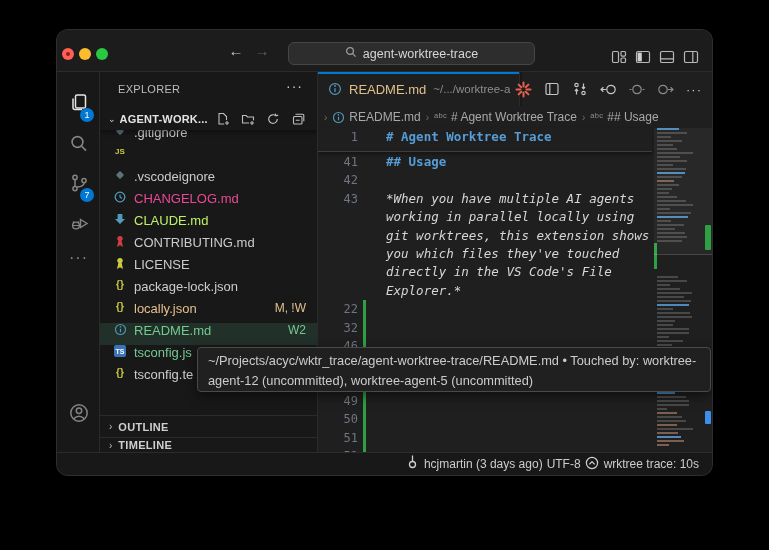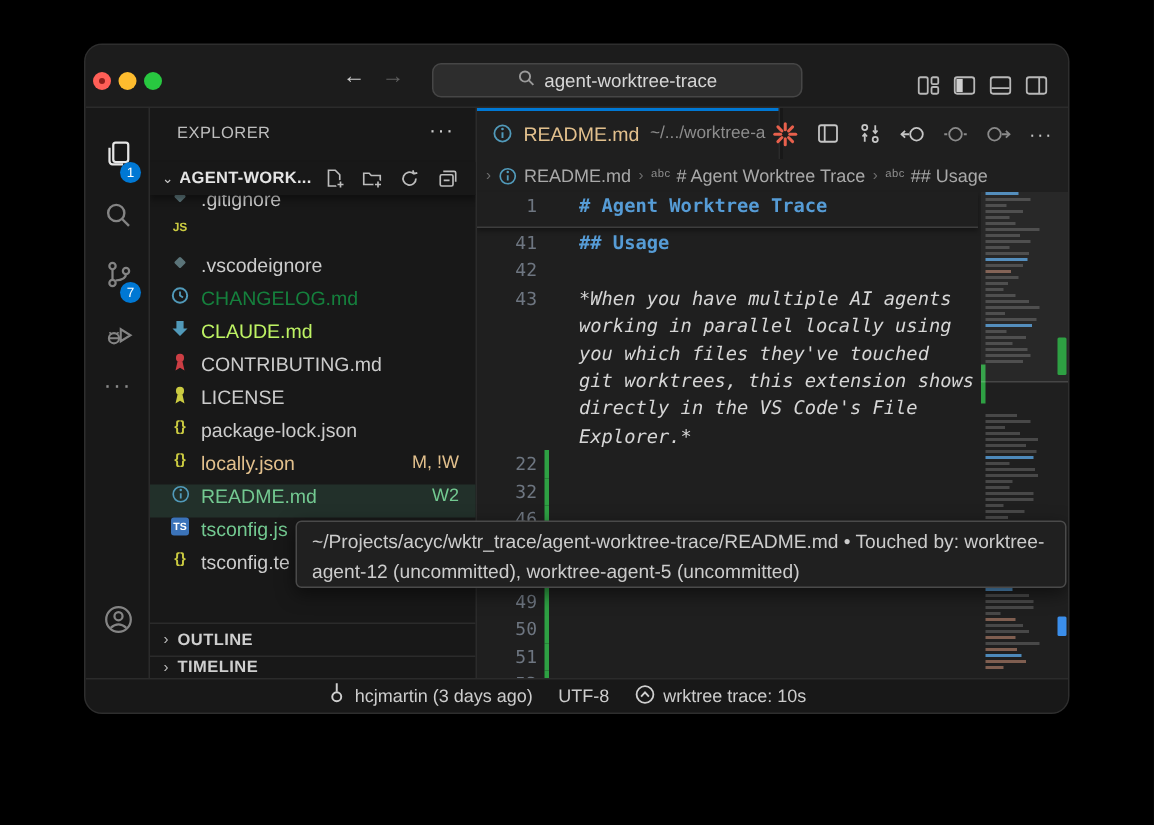--- a/index.html
+++ b/index.html
@@ -74,21 +74,21 @@
 
   
   .minimap{position:absolute;left:336px;top:56px;width:46px;height:324px;overflow:hidden;}
   .mm-changebar{position:absolute;left:336px;top:171px;width:3px;height:26px;background:#2ea043;}
   .mm-slider{position:absolute;left:336px;top:56px;width:58px;height:127px;background:rgba(255,255,255,.045);border-bottom:1px solid rgba(255,255,255,.14);}
   .ruler-mark{position:absolute;width:6px;border-radius:1px;}
   .rm-green{left:387px;top:153px;height:25px;background:#2ea043;}
   .rm-blue{left:387px;top:339px;height:13px;background:#3b8eea;}
 
   
-  .statusbar{position:absolute;left:0;top:422px;width:655px;height:23px;background:#181818;border-top:1px solid #2b2b2b;display:flex;align-items:center;justify-content:center;gap:17px;padding-right:13px;color:#cccccc;font-size:12px;}
+  .statusbar{position:absolute;left:0;top:422px;width:655px;height:23px;background:#181818;border-top:1px solid #2b2b2b;display:flex;align-items:center;justify-content:flex-end;gap:4px;padding-right:13px;color:#cccccc;font-size:12px;}
   .sb-item{display:flex;align-items:center;gap:5px;white-space:nowrap;}
 
   
   .tooltip{position:absolute;left:140px;top:317px;width:514px;height:45px;background:#202020;border:1px solid #4a4a4a;border-radius:4px;box-shadow:0 4px 12px rgba(0,0,0,.5);padding:3px 10px;color:#cccccc;font-size:12.8px;line-height:19.5px;z-index:50;overflow:hidden;}
 </style>
 </head>
 <body>
 
 <div class="stage">
   <div class="window">
@@ -247,21 +247,21 @@
             </span>
             <span class="fname" style="color:#cccccc">.vscodeignore</span>
           </div>
           <div class="frow">
             <span class="ficon">
               <svg width="12" height="12" viewBox="0 0 12 12">
                 <circle cx="6" cy="6" r="4.8" fill="none" stroke="#519aba" stroke-width="1.3"></circle>
                 <path d="M6 3.4 V6 L8 7.4" fill="none" stroke="#519aba" stroke-width="1.2"></path>
               </svg>
             </span>
-            <span class="fname" style="color:#15803d">CHANGELOG.md</span>
+            <span class="fname" style="color:#ec4899">CHANGELOG.md</span>
           </div>
           <div class="frow">
             <span class="ficon">
               <svg width="12" height="12" viewBox="0 0 12 12">
                 <path d="M3.6 1 h4.8 v5 H11 L6 11 L1 6 h2.6 Z" fill="#519aba"></path>
               </svg>
             </span>
             <span class="fname" style="color:#bef264">CLAUDE.md</span>
           </div>
           <div class="frow">
@@ -432,24 +432,24 @@
             <span class="ln">42</span>
           </div>
           <div class="cl">
             <span class="ln">43</span>
             <span class="ct em">*When you have multiple AI agents</span>
           </div>
           <div class="cl">
             <span class="ct em">working in parallel locally using</span>
           </div>
           <div class="cl">
+            <span class="ct em">git worktrees, this extension shows</span>
+          </div>
+          <div class="cl">
             <span class="ct em">you which files they've touched</span>
-          </div>
-          <div class="cl">
-            <span class="ct em">git worktrees, this extension shows</span>
           </div>
           <div class="cl">
             <span class="ct em">directly in the VS Code's File</span>
           </div>
           <div class="cl">
             <span class="ct em">Explorer.*</span>
           </div>
           <div class="cl">
             <span class="ln">22</span>
             <span class="chbar"></span>

